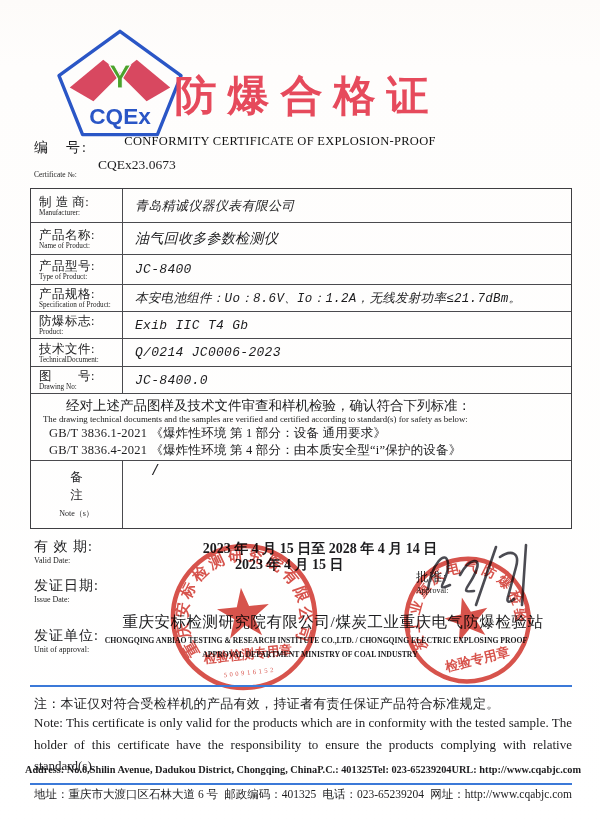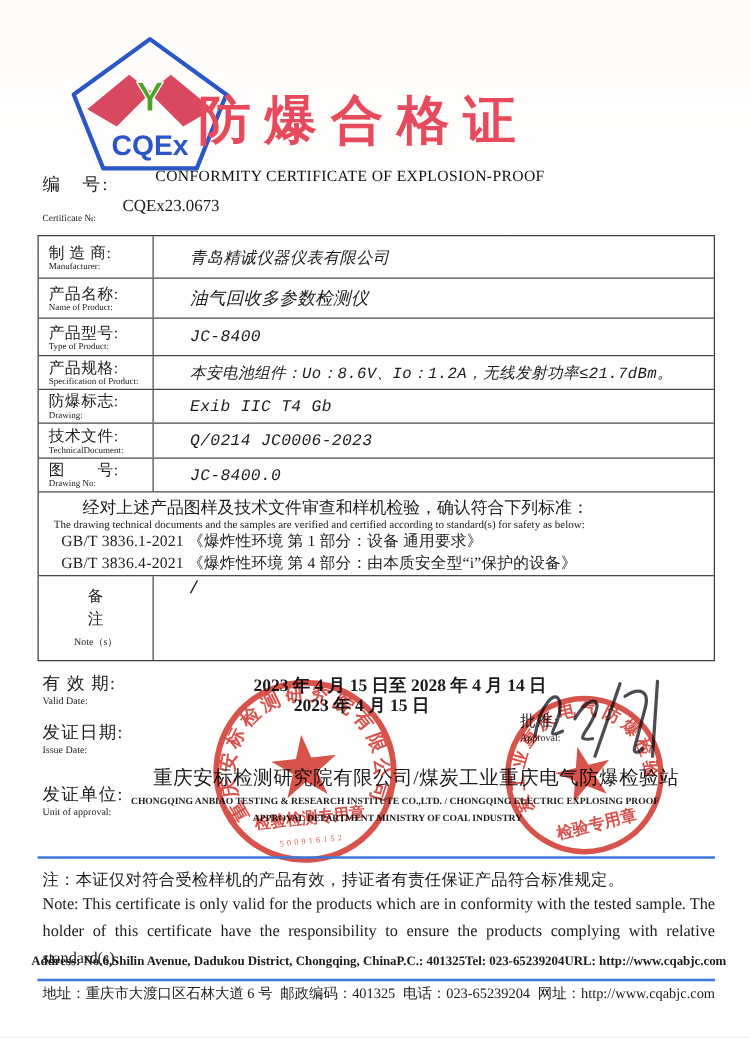--- a/index.html
+++ b/index.html
@@ -4,29 +4,29 @@
 <style>
   html,body{margin:0;padding:0;background:#e9e9e9;}
   .page{
     position:relative;width:600px;height:830px;margin:0 auto;
     background:linear-gradient(180deg,#fdfbf9 0%,#fefdfc 8%,#ffffff 100%);
     font-family:"Liberation Serif","DejaVu Serif",serif;color:#1c1c1e;
     overflow:hidden;box-shadow:0 0 4px rgba(0,0,0,.25);
   }
   .abs{position:absolute;}
   
-  .title-cn{left:136px;top:68px;width:310px;text-align:center;font-size:42px;font-weight:bold;
+  .title-cn{left:152px;top:68px;width:310px;text-align:center;font-size:42px;font-weight:bold;
     letter-spacing:11px;color:#e64a5c;white-space:nowrap;}
   .title-en{left:0;top:134px;width:560px;text-align:center;font-size:12.5px;font-weight:normal;color:#111;letter-spacing:.3px;}
   .certno-cn{left:34px;top:139px;font-size:14px;letter-spacing:2px;}
   .certno-en{left:34px;top:170px;font-size:7.5px;color:#222;}
   .certno-val{left:98px;top:157px;font-size:13.5px;font-family:"Liberation Serif",serif;}
   
   .cert-table{left:30px;top:188px;width:542px;border:1.6px solid #3f3f42;box-sizing:border-box;background:transparent;}
-  .trow{display:grid;grid-template-columns:92px 1fr;border-top:1.2px solid #4a4a4e;gap:17px;}
+  .trow{display:grid;grid-template-columns:92px 1fr;border-top:1.2px solid #4a4a4e;}
   .trow:first-child{border-top:none;}
   .tlabel{border-right:1.2px solid #4a4a4e;padding:2px 2px 1px 8px;display:flex;flex-direction:column;justify-content:center;}
   .tlabel .cn{font-size:12.5px;line-height:14px;letter-spacing:.5px;white-space:nowrap;}
   .tlabel .en{font-size:7.2px;line-height:8.5px;color:#222;white-space:nowrap;}
   .tvalue{display:flex;align-items:center;padding-left:12px;font-size:13px;
     font-family:"Liberation Mono","DejaVu Sans Mono",monospace;letter-spacing:.3px;font-style:italic;}
   .r1{height:33px}.r2{height:31px}.r3{height:29px}.r4{height:26px}.r5{height:26px}.r6{height:27px}.r7{height:26px}
   .standards{border-top:1.2px solid #4a4a4e;height:67px;box-sizing:border-box;padding:3px 8px 0 8px;}
   .std-cn{font-size:13.5px;text-indent:2em;line-height:17px;}
   .std-en{font-size:8.8px;line-height:11px;color:#1a1a1a;padding-left:4px;}
@@ -105,21 +105,21 @@
     <div class="trow r4">
       <div class="tlabel">
           <span class="cn">产品规格:</span>
         <span class="en">Specification of Product:</span>
         </div>
       <div class="tvalue" style="font-size:12.5px">本安电池组件：Uo：8.6V、Io：1.2A，无线发射功率≤21.7dBm。</div>
     </div>
     <div class="trow r5">
       <div class="tlabel">
           <span class="cn">防爆标志:</span>
-        <span class="en">Drawing:</span>
+        <span class="en">Product:</span>
         </div>
       <div class="tvalue">Exib IIC T4 Gb</div>
     </div>
     <div class="trow r6">
       <div class="tlabel">
           <span class="cn">技术文件:</span>
         <span class="en">TechnicalDocument:</span>
         </div>
       <div class="tvalue">Q/0214 JC0006-2023</div>
     </div>

